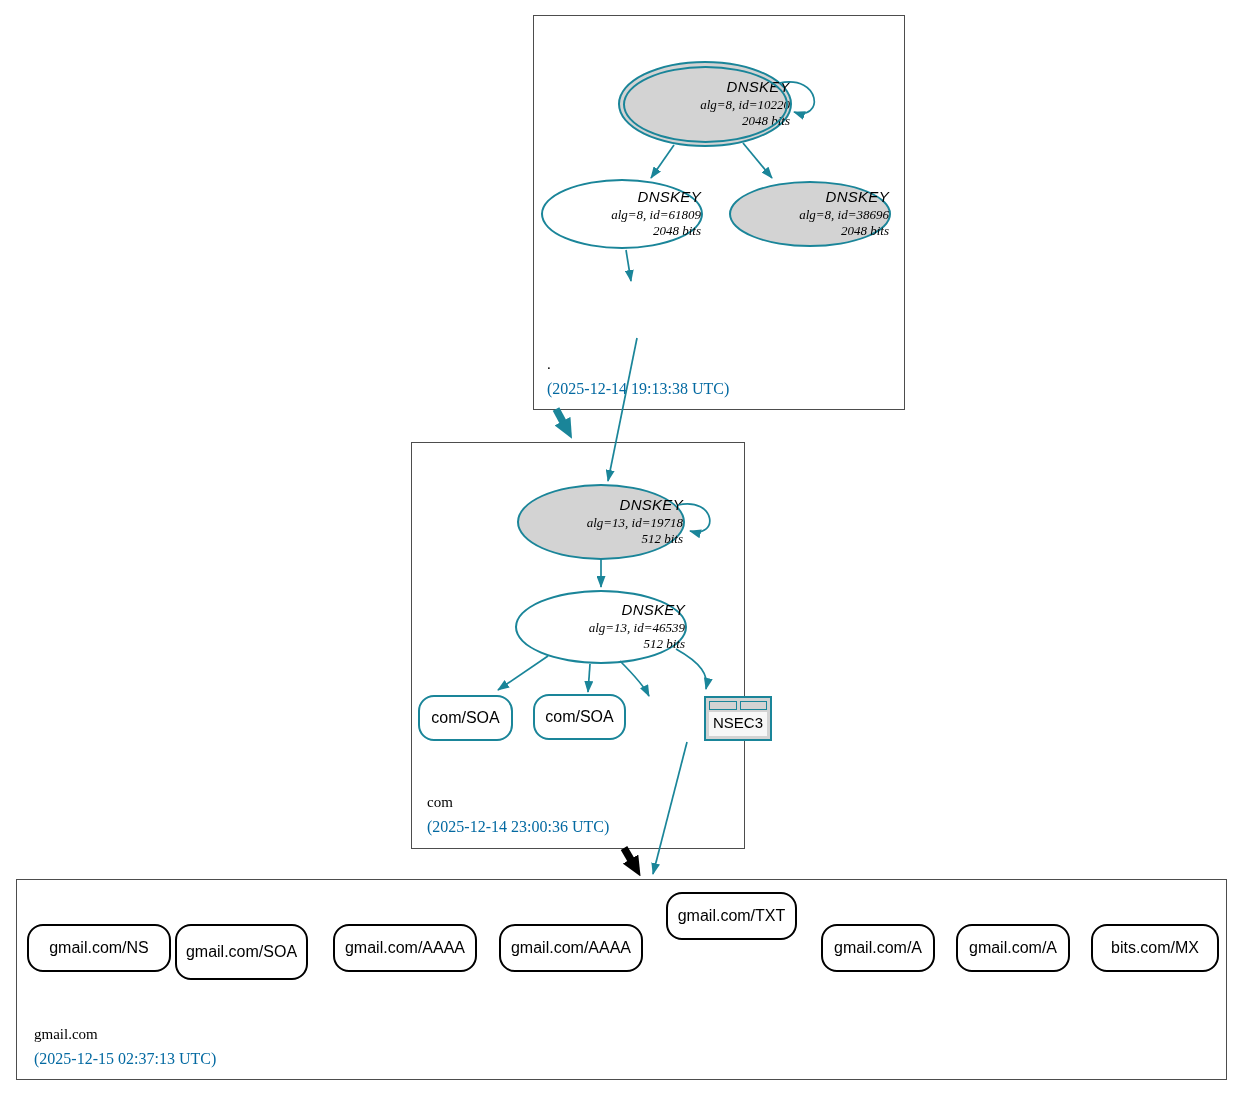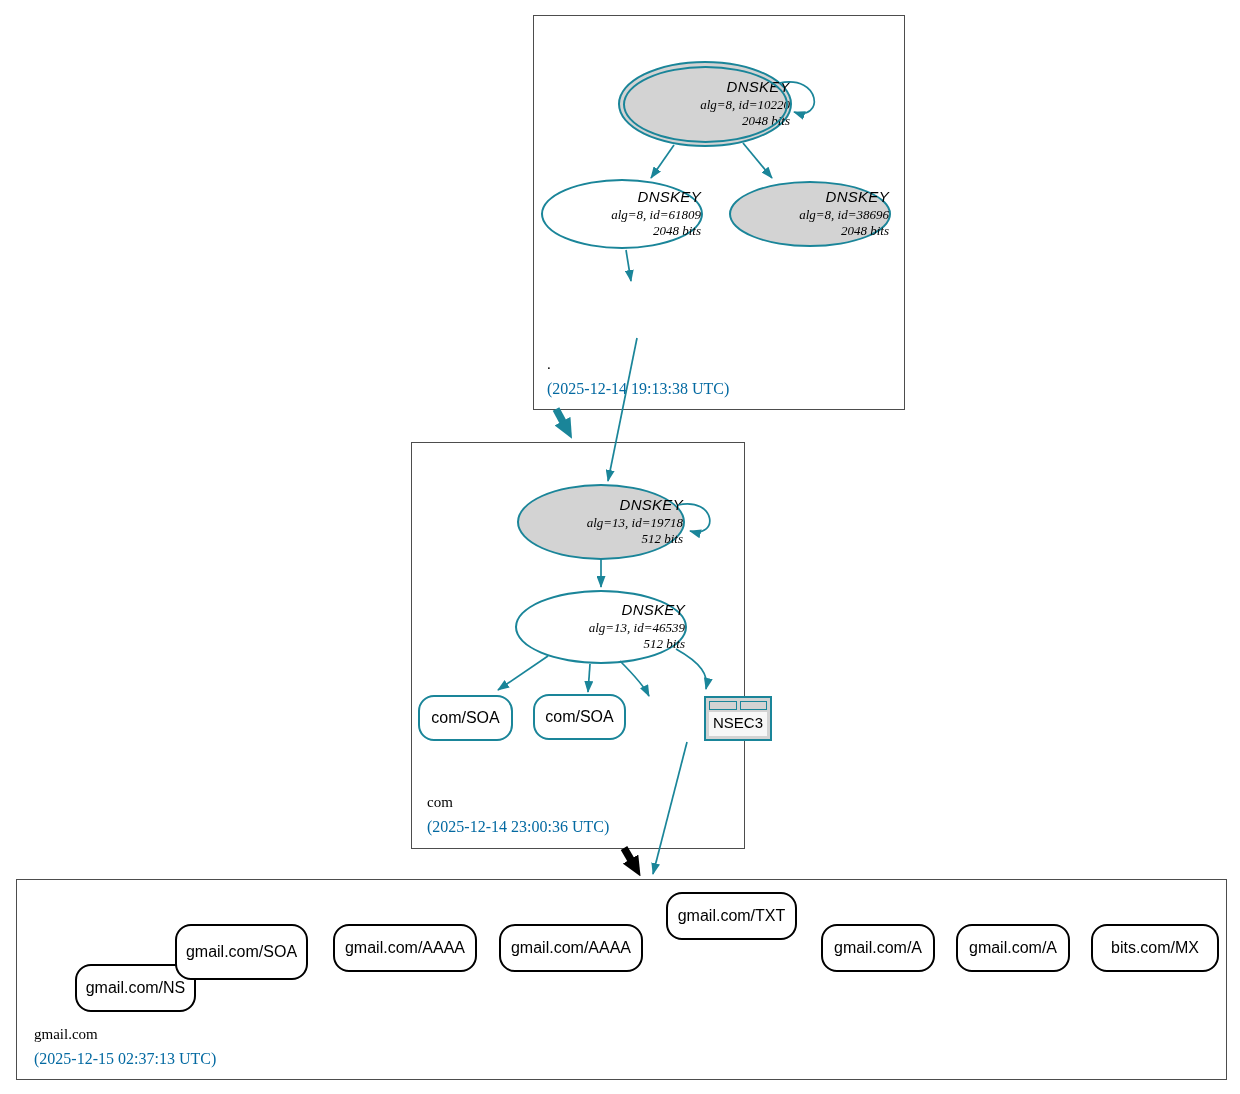--- a/index.html
+++ b/index.html
@@ -98,21 +98,21 @@
   </div>
 
   <div class="nsec3" style="left:656px;top:696px;width:68px;height:45px;margin-left:48px;">
     <div class="cells">
       <div class="cell"></div>
       <div class="cell"></div>
     </div>
     <div class="nsec3-label">NSEC3</div>
   </div>
 
-  <div class="rrset black" style="left:27px;top:964px;width:121px;height:48px;margin-left:48px;">
+  <div class="rrset black" style="left:27px;top:924px;width:144px;height:48px;">
     <span>gmail.com/NS</span>
   </div>
   <div class="rrset black" style="left:175px;top:924px;width:133px;height:56px;">
     <span>gmail.com/SOA</span>
   </div>
   <div class="rrset black" style="left:333px;top:924px;width:144px;height:48px;">
     <span>gmail.com/AAAA</span>
   </div>
   <div class="rrset black" style="left:499px;top:924px;width:144px;height:48px;">
     <span>gmail.com/AAAA</span>

